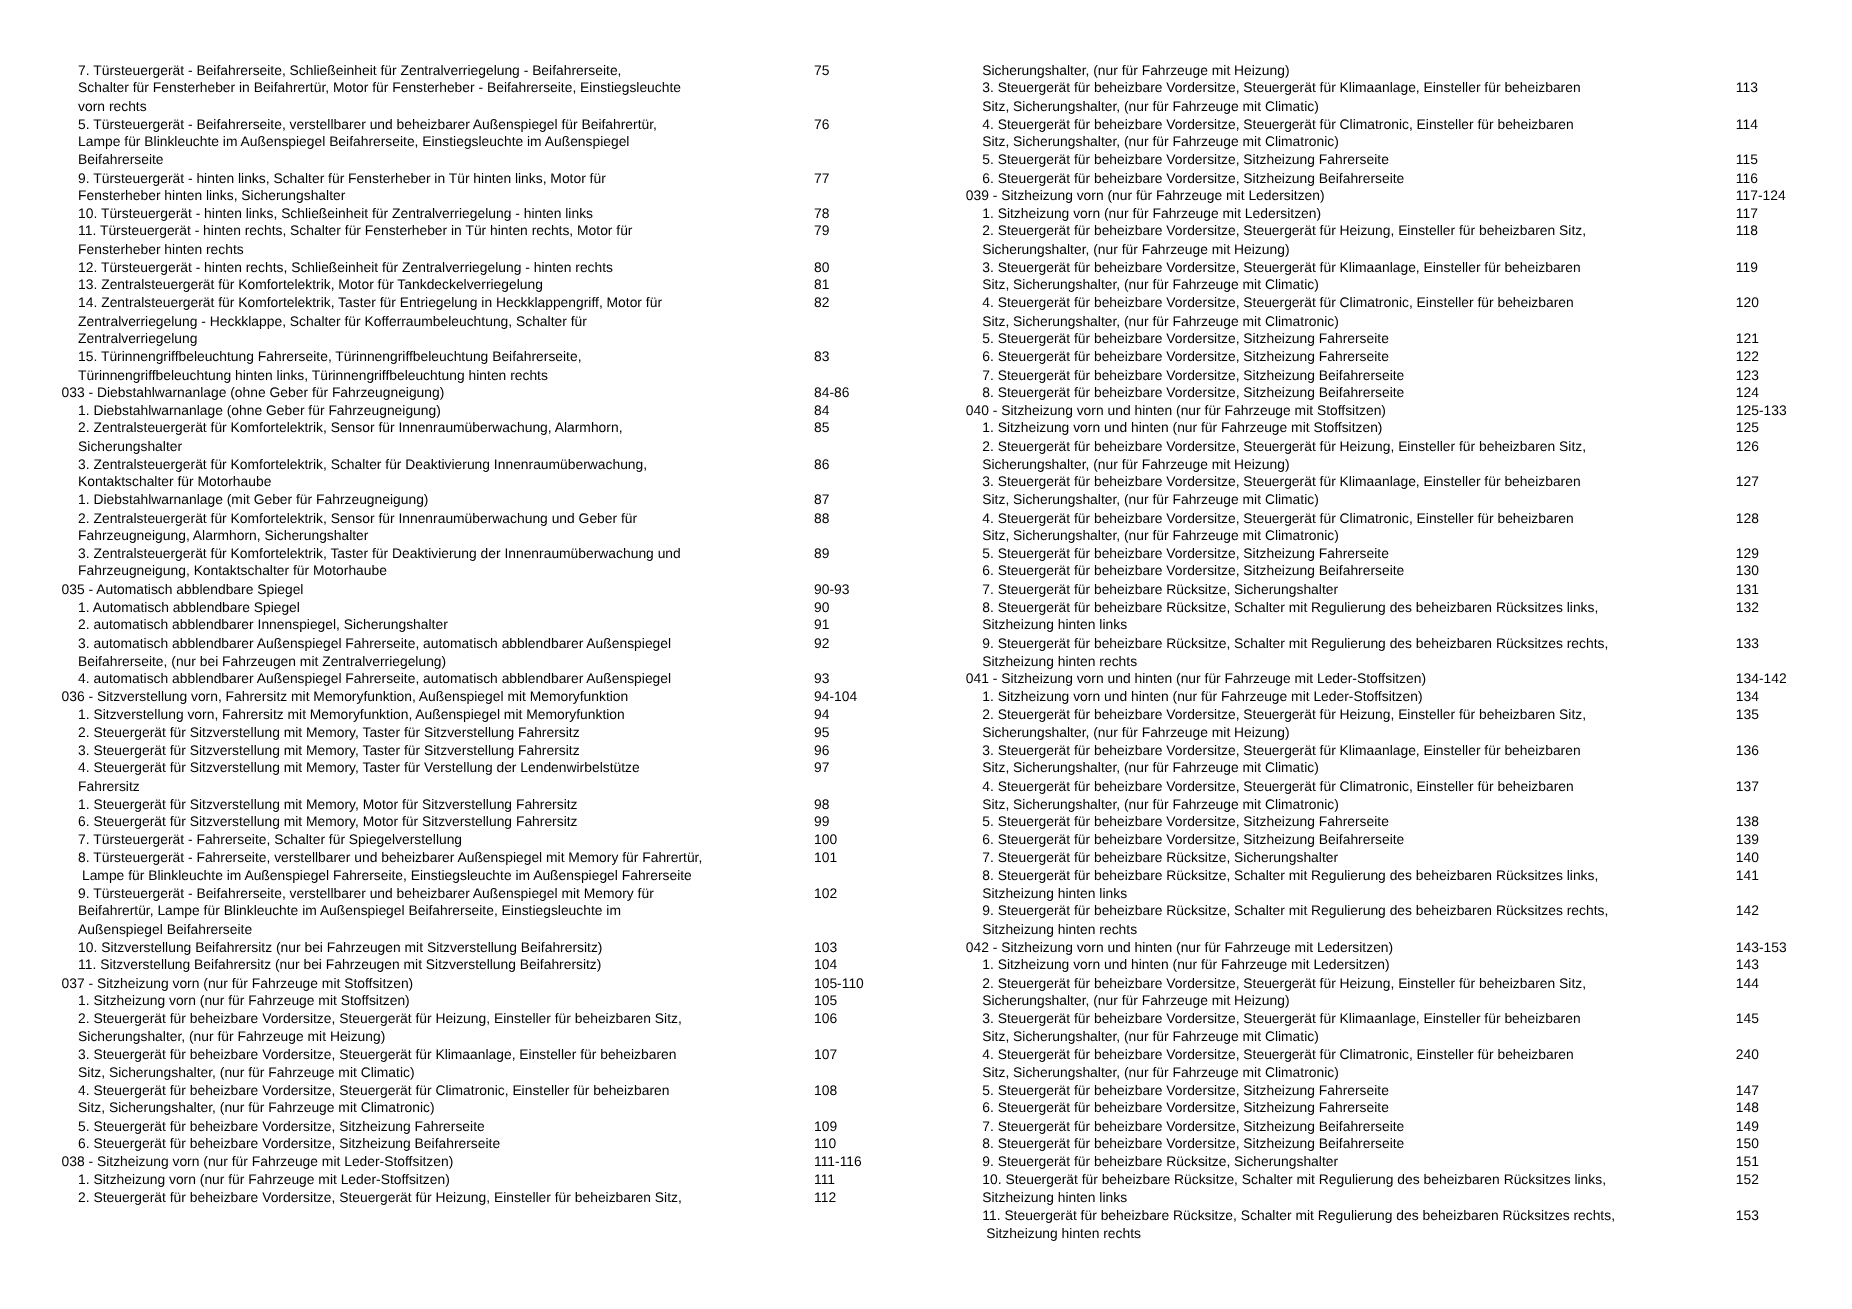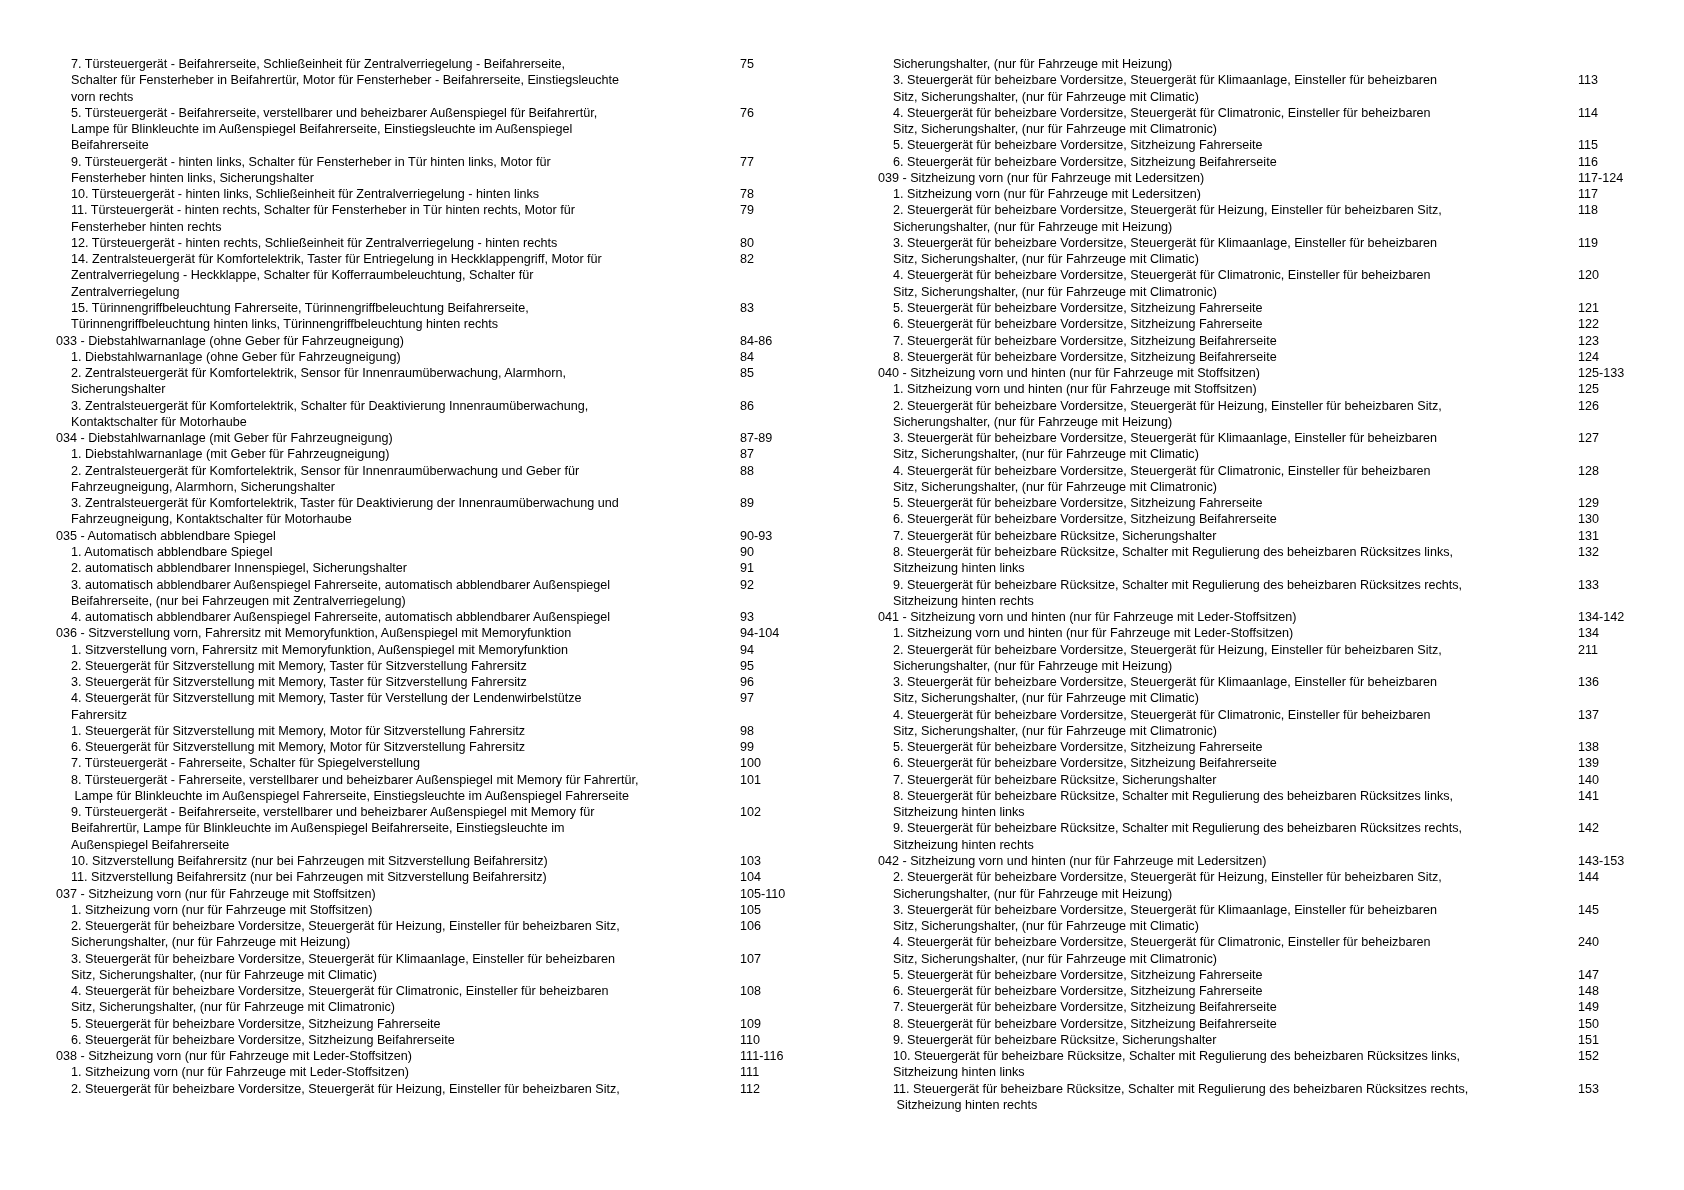--- a/index.html
+++ b/index.html
@@ -48,32 +48,32 @@
       <div class="line"><span class="t cont">vorn rechts</span></div>
       <div class="line"><span class="t item">5. Türsteuergerät - Beifahrerseite, verstellbarer und beheizbarer Außenspiegel für Beifahrertür,</span><span class="num">76</span></div>
       <div class="line"><span class="t cont">Lampe für Blinkleuchte im Außenspiegel Beifahrerseite, Einstiegsleuchte im Außenspiegel</span></div>
       <div class="line"><span class="t cont">Beifahrerseite</span></div>
       <div class="line"><span class="t item">9. Türsteuergerät - hinten links, Schalter für Fensterheber in Tür hinten links, Motor für</span><span class="num">77</span></div>
       <div class="line"><span class="t cont">Fensterheber hinten links, Sicherungshalter</span></div>
       <div class="line"><span class="t item">10. Türsteuergerät - hinten links, Schließeinheit für Zentralverriegelung - hinten links</span><span class="num">78</span></div>
       <div class="line"><span class="t item">11. Türsteuergerät - hinten rechts, Schalter für Fensterheber in Tür hinten rechts, Motor für</span><span class="num">79</span></div>
       <div class="line"><span class="t cont">Fensterheber hinten rechts</span></div>
       <div class="line"><span class="t item">12. Türsteuergerät - hinten rechts, Schließeinheit für Zentralverriegelung - hinten rechts</span><span class="num">80</span></div>
+      <div class="line"><span class="t item">13. Zentralsteuergerät für Komfortelektrik, Motor für Tankdeckelverriegelung</span><span class="num">81</span></div>
       <div class="line"><span class="t item">14. Zentralsteuergerät für Komfortelektrik, Taster für Entriegelung in Heckklappengriff, Motor für</span><span class="num">82</span></div>
       <div class="line"><span class="t cont">Zentralverriegelung - Heckklappe, Schalter für Kofferraumbeleuchtung, Schalter für</span></div>
       <div class="line"><span class="t cont">Zentralverriegelung</span></div>
       <div class="line"><span class="t item">15. Türinnengriffbeleuchtung Fahrerseite, Türinnengriffbeleuchtung Beifahrerseite,</span><span class="num">83</span></div>
       <div class="line"><span class="t cont">Türinnengriffbeleuchtung hinten links, Türinnengriffbeleuchtung hinten rechts</span></div>
       <div class="line"><span class="t sec">033 - Diebstahlwarnanlage (ohne Geber für Fahrzeugneigung)</span><span class="num">84-86</span></div>
       <div class="line"><span class="t item">1. Diebstahlwarnanlage (ohne Geber für Fahrzeugneigung)</span><span class="num">84</span></div>
       <div class="line"><span class="t item">2. Zentralsteuergerät für Komfortelektrik, Sensor für Innenraumüberwachung, Alarmhorn,</span><span class="num">85</span></div>
       <div class="line"><span class="t cont">Sicherungshalter</span></div>
       <div class="line"><span class="t item">3. Zentralsteuergerät für Komfortelektrik, Schalter für Deaktivierung Innenraumüberwachung,</span><span class="num">86</span></div>
       <div class="line"><span class="t cont">Kontaktschalter für Motorhaube</span></div>
-      <div class="line"><span class="t sec">034 - Diebstahlwarnanlage (mit Geber für Fahrzeugneigung)</span><span class="num">87-89</span></div>
       <div class="line"><span class="t item">1. Diebstahlwarnanlage (mit Geber für Fahrzeugneigung)</span><span class="num">87</span></div>
       <div class="line"><span class="t item">2. Zentralsteuergerät für Komfortelektrik, Sensor für Innenraumüberwachung und Geber für</span><span class="num">88</span></div>
       <div class="line"><span class="t cont">Fahrzeugneigung, Alarmhorn, Sicherungshalter</span></div>
       <div class="line"><span class="t item">3. Zentralsteuergerät für Komfortelektrik, Taster für Deaktivierung der Innenraumüberwachung und</span><span class="num">89</span></div>
       <div class="line"><span class="t cont">Fahrzeugneigung, Kontaktschalter für Motorhaube</span></div>
       <div class="line"><span class="t sec">035 - Automatisch abblendbare Spiegel</span><span class="num">90-93</span></div>
       <div class="line"><span class="t item">1. Automatisch abblendbare Spiegel</span><span class="num">90</span></div>
       <div class="line"><span class="t item">2. automatisch abblendbarer Innenspiegel, Sicherungshalter</span><span class="num">91</span></div>
       <div class="line"><span class="t item">3. automatisch abblendbarer Außenspiegel Fahrerseite, automatisch abblendbarer Außenspiegel</span><span class="num">92</span></div>
       <div class="line"><span class="t cont">Beifahrerseite, (nur bei Fahrzeugen mit Zentralverriegelung)</span></div>
@@ -138,34 +138,35 @@
       <div class="line"><span class="t cont">Sitz, Sicherungshalter, (nur für Fahrzeuge mit Climatronic)</span></div>
       <div class="line"><span class="t item">5. Steuergerät für beheizbare Vordersitze, Sitzheizung Fahrerseite</span><span class="num">129</span></div>
       <div class="line"><span class="t item">6. Steuergerät für beheizbare Vordersitze, Sitzheizung Beifahrerseite</span><span class="num">130</span></div>
       <div class="line"><span class="t item">7. Steuergerät für beheizbare Rücksitze, Sicherungshalter</span><span class="num">131</span></div>
       <div class="line"><span class="t item">8. Steuergerät für beheizbare Rücksitze, Schalter mit Regulierung des beheizbaren Rücksitzes links,</span><span class="num">132</span></div>
       <div class="line"><span class="t cont">Sitzheizung hinten links</span></div>
       <div class="line"><span class="t item">9. Steuergerät für beheizbare Rücksitze, Schalter mit Regulierung des beheizbaren Rücksitzes rechts,</span><span class="num">133</span></div>
       <div class="line"><span class="t cont">Sitzheizung hinten rechts</span></div>
       <div class="line"><span class="t sec">041 - Sitzheizung vorn und hinten (nur für Fahrzeuge mit Leder-Stoffsitzen)</span><span class="num">134-142</span></div>
       <div class="line"><span class="t item">1. Sitzheizung vorn und hinten (nur für Fahrzeuge mit Leder-Stoffsitzen)</span><span class="num">134</span></div>
-      <div class="line"><span class="t item">2. Steuergerät für beheizbare Vordersitze, Steuergerät für Heizung, Einsteller für beheizbaren Sitz,</span><span class="num">211</span></div>
+      <div class="line"><span class="t item">2. Steuergerät für beheizbare Vordersitze, Steuergerät für Heizung, Einsteller für beheizbaren Sitz,</span><span class="num">135</span></div>
       <div class="line"><span class="t cont">Sicherungshalter, (nur für Fahrzeuge mit Heizung)</span></div>
       <div class="line"><span class="t item">3. Steuergerät für beheizbare Vordersitze, Steuergerät für Klimaanlage, Einsteller für beheizbaren</span><span class="num">136</span></div>
       <div class="line"><span class="t cont">Sitz, Sicherungshalter, (nur für Fahrzeuge mit Climatic)</span></div>
       <div class="line"><span class="t item">4. Steuergerät für beheizbare Vordersitze, Steuergerät für Climatronic, Einsteller für beheizbaren</span><span class="num">137</span></div>
       <div class="line"><span class="t cont">Sitz, Sicherungshalter, (nur für Fahrzeuge mit Climatronic)</span></div>
       <div class="line"><span class="t item">5. Steuergerät für beheizbare Vordersitze, Sitzheizung Fahrerseite</span><span class="num">138</span></div>
       <div class="line"><span class="t item">6. Steuergerät für beheizbare Vordersitze, Sitzheizung Beifahrerseite</span><span class="num">139</span></div>
       <div class="line"><span class="t item">7. Steuergerät für beheizbare Rücksitze, Sicherungshalter</span><span class="num">140</span></div>
       <div class="line"><span class="t item">8. Steuergerät für beheizbare Rücksitze, Schalter mit Regulierung des beheizbaren Rücksitzes links,</span><span class="num">141</span></div>
       <div class="line"><span class="t cont">Sitzheizung hinten links</span></div>
       <div class="line"><span class="t item">9. Steuergerät für beheizbare Rücksitze, Schalter mit Regulierung des beheizbaren Rücksitzes rechts,</span><span class="num">142</span></div>
       <div class="line"><span class="t cont">Sitzheizung hinten rechts</span></div>
       <div class="line"><span class="t sec">042 - Sitzheizung vorn und hinten (nur für Fahrzeuge mit Ledersitzen)</span><span class="num">143-153</span></div>
+      <div class="line"><span class="t item">1. Sitzheizung vorn und hinten (nur für Fahrzeuge mit Ledersitzen)</span><span class="num">143</span></div>
       <div class="line"><span class="t item">2. Steuergerät für beheizbare Vordersitze, Steuergerät für Heizung, Einsteller für beheizbaren Sitz,</span><span class="num">144</span></div>
       <div class="line"><span class="t cont">Sicherungshalter, (nur für Fahrzeuge mit Heizung)</span></div>
       <div class="line"><span class="t item">3. Steuergerät für beheizbare Vordersitze, Steuergerät für Klimaanlage, Einsteller für beheizbaren</span><span class="num">145</span></div>
       <div class="line"><span class="t cont">Sitz, Sicherungshalter, (nur für Fahrzeuge mit Climatic)</span></div>
       <div class="line"><span class="t item">4. Steuergerät für beheizbare Vordersitze, Steuergerät für Climatronic, Einsteller für beheizbaren</span><span class="num">240</span></div>
       <div class="line"><span class="t cont">Sitz, Sicherungshalter, (nur für Fahrzeuge mit Climatronic)</span></div>
       <div class="line"><span class="t item">5. Steuergerät für beheizbare Vordersitze, Sitzheizung Fahrerseite</span><span class="num">147</span></div>
       <div class="line"><span class="t item">6. Steuergerät für beheizbare Vordersitze, Sitzheizung Fahrerseite</span><span class="num">148</span></div>
       <div class="line"><span class="t item">7. Steuergerät für beheizbare Vordersitze, Sitzheizung Beifahrerseite</span><span class="num">149</span></div>
       <div class="line"><span class="t item">8. Steuergerät für beheizbare Vordersitze, Sitzheizung Beifahrerseite</span><span class="num">150</span></div>

